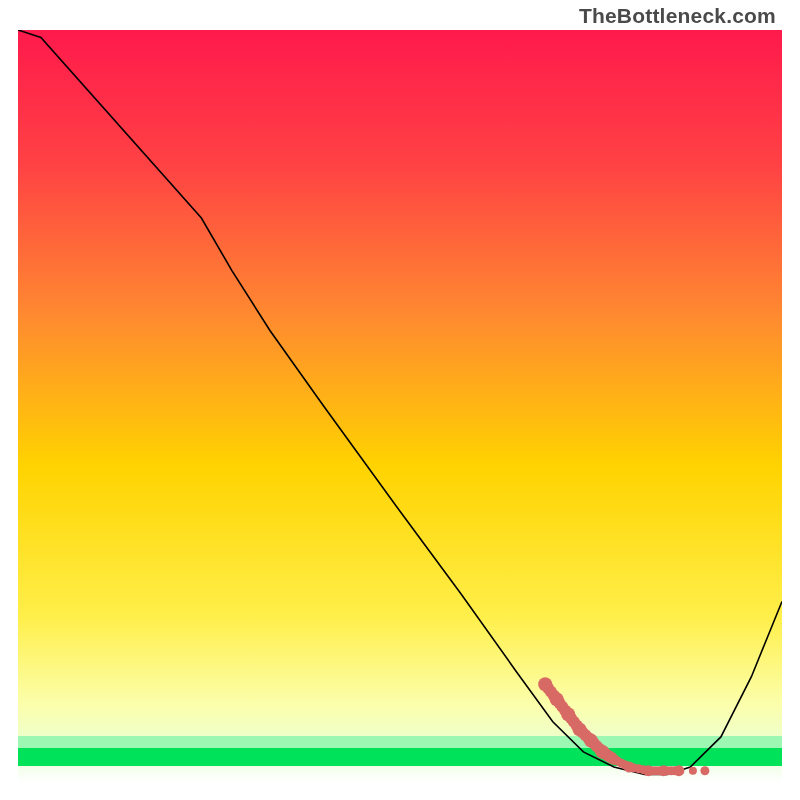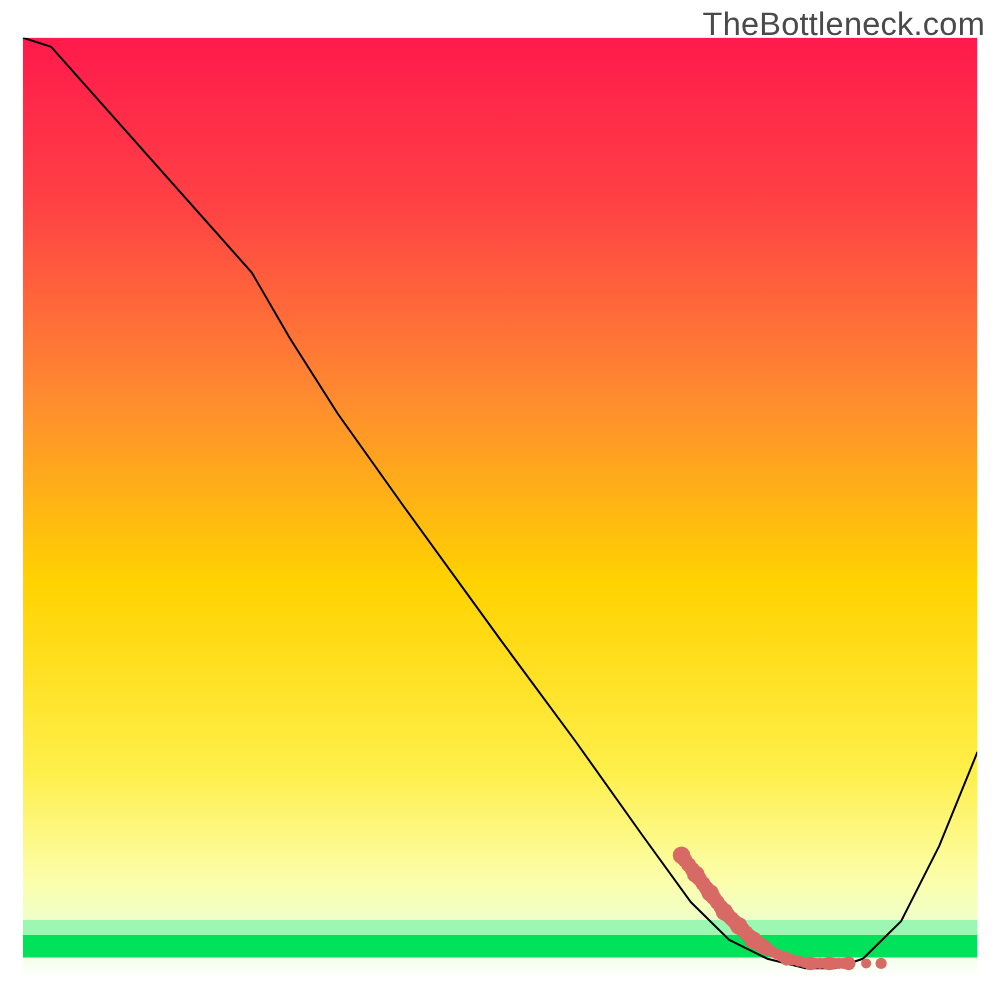--- a/index.html
+++ b/index.html
@@ -12,24 +12,24 @@
     overflow: hidden;
   }
   .wrap {
     position: relative;
     width: 800px;
     height: 800px;
   }
   .watermark {
     position: absolute;
     top: 4px;
-    right: 12px;
+    right: 24px;
     color: #4a4a4a;
-    font-size: 26px;
-    font-weight: 400;
+    font-size: 21px;
+    font-weight: 700;
     letter-spacing: 0.2px;
     user-select: none;
   }
   .plot-area {
     position: absolute;
     left: 18px;
     top: 30px;
     width: 764px;
     height: 752px;
     box-sizing: border-box;

